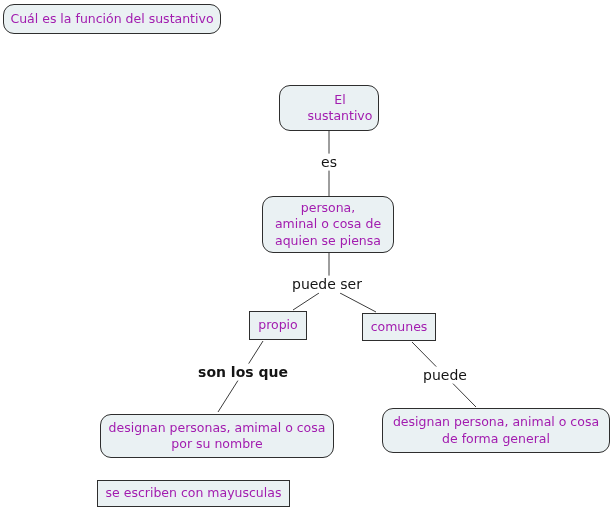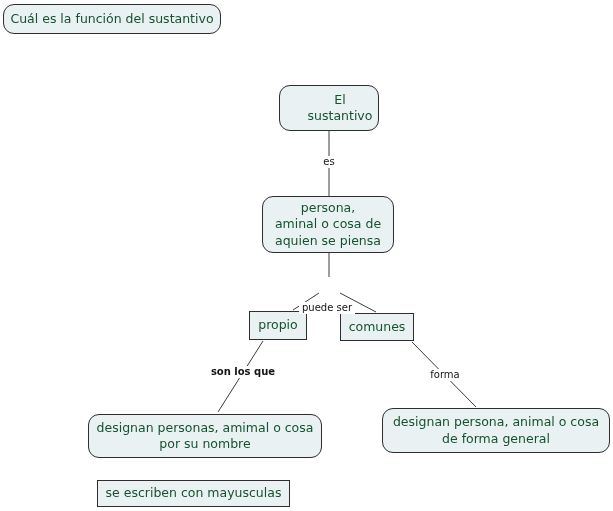--- a/index.html
+++ b/index.html
@@ -26,39 +26,39 @@
   .links line {
     stroke: #3c3c3c;
     stroke-width: 1;
   }
   .node {
     position: absolute;
     box-sizing: border-box;
     background: #eaf1f3;
     border: 1px solid #2e2e2e;
     border-radius: 11px;
-    color: #14532d;
+    color: #a21caf;
     font-size: 12.5px;
     line-height: 1.3;
     display: flex;
     align-items: center;
     justify-content: center;
     text-align: center;
     white-space: pre-line;
     padding: 1px 3px;
   }
   .node.small {
     border-radius: 0;
   }
   .link-label {
     position: absolute;
     transform: translate(-50%, -50%);
     background: #ffffff;
     color: #141414;
-    font-size: 10px;
+    font-size: 14px;
     line-height: 1.2;
     padding: 0 3px;
     white-space: nowrap;
   }
 </style>
 </head>
 <body>
 
 <div class="canvas">
 
@@ -74,31 +74,31 @@
   <div class="node" style="left:3px; top:4px; width:218px; height:30px;">Cuál es la función del sustantivo</div>
 
   <div class="node" style="left:279px; top:85px; width:100px; height:46px;padding-left:25px;">El sustantivo</div>
 
   <div class="node" style="left:262px; top:196px; width:132px; height:57px;">persona,
 aminal o cosa de
 aquien se piensa</div>
 
   <div class="node small" style="left:249px; top:311px; width:58px; height:29px;">propio</div>
 
-  <div class="node small" style="left:340px; top:313px; width:74px; height:28px;text-align:right;">comunes</div>
+  <div class="node small" style="left:362px; top:313px; width:74px; height:28px;text-align:right;">comunes</div>
 
-  <div class="node" style="left:88px; top:414px; width:234px; height:44px;">designan personas, amimal o cosa
+  <div class="node" style="left:100px; top:414px; width:234px; height:44px;">designan personas, amimal o cosa
 por su nombre</div>
 
   <div class="node" style="left:382px; top:408px; width:228px; height:45px;text-align:center;">designan persona, animal o cosa
 de forma general</div>
 
   <div class="node small" style="left:97px; top:480px; width:193px; height:27px;">se escriben con mayusculas</div>
 
   <span class="link-label" style="left:329px; top:162px;">es</span>
 
-  <span class="link-label" style="left:327px; top:284px;margin-top:24px;">puede ser</span>
+  <span class="link-label" style="left:327px; top:284px;">puede ser</span>
 
   <span class="link-label" style="left:243px; top:372px;font-weight:bold;">son los que</span>
 
-  <span class="link-label" style="left:445px; top:375px;">forma</span>
+  <span class="link-label" style="left:445px; top:375px;">puede</span>
 
 </div>
 
 </body></html>

